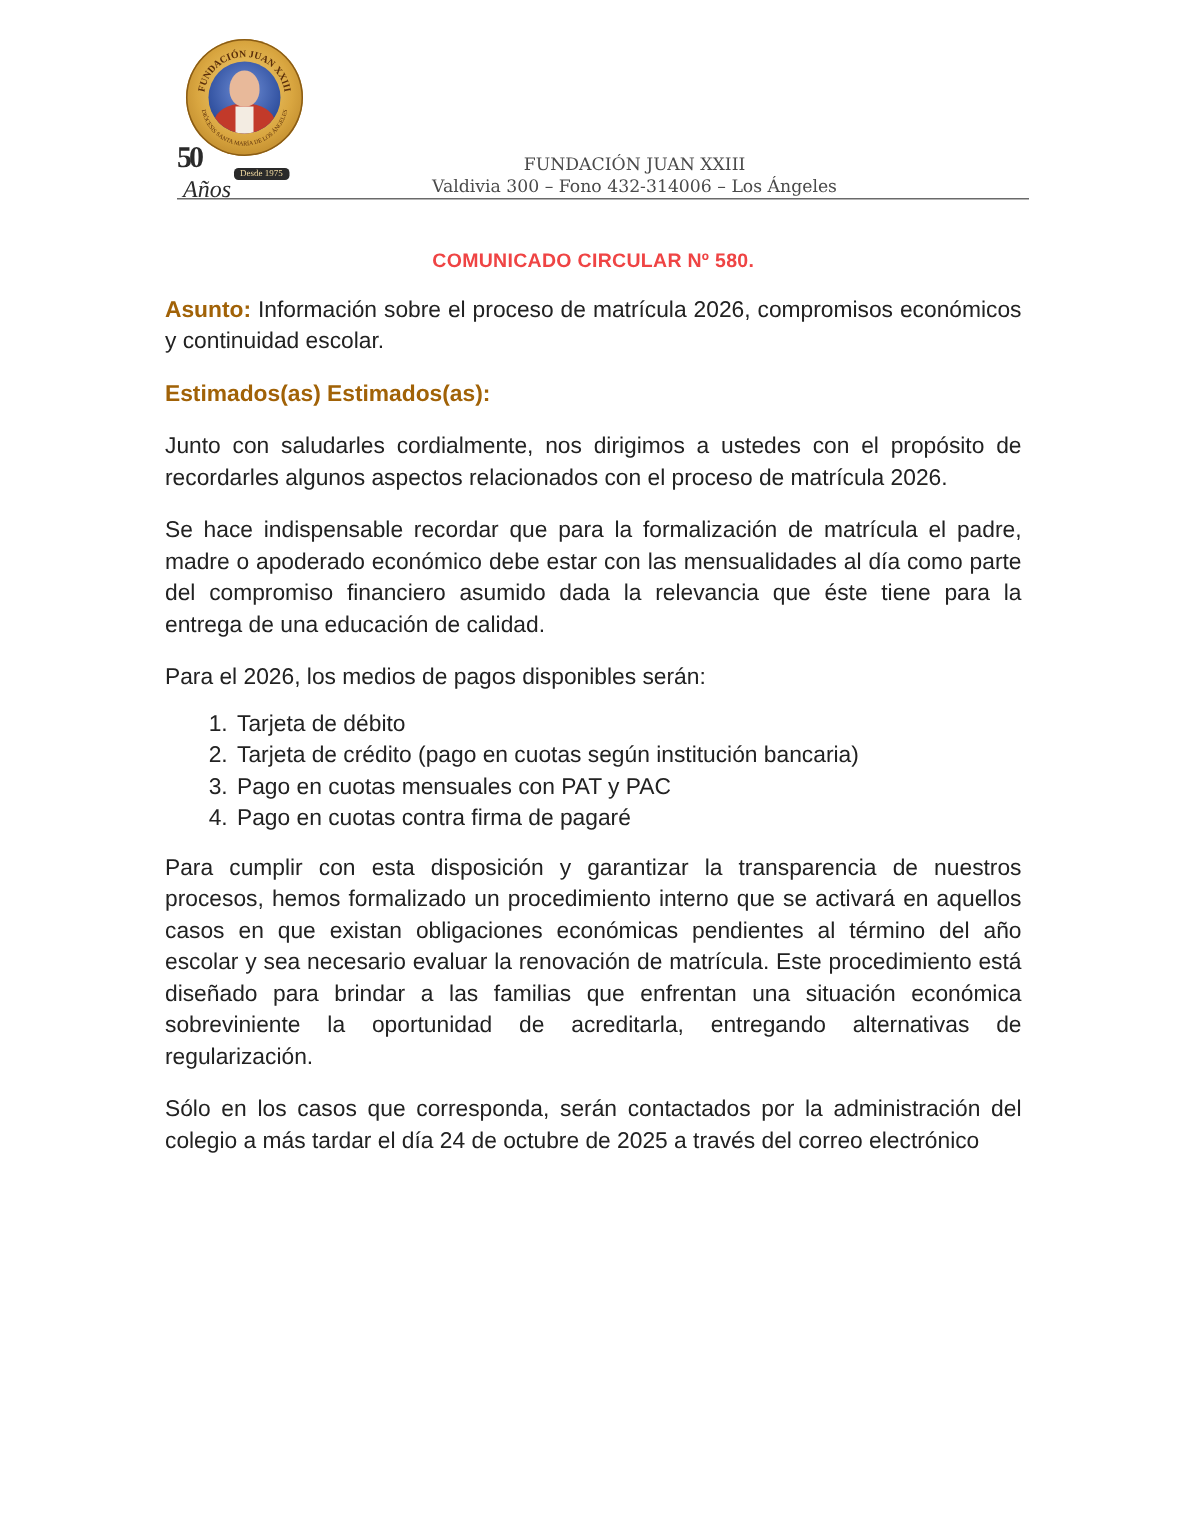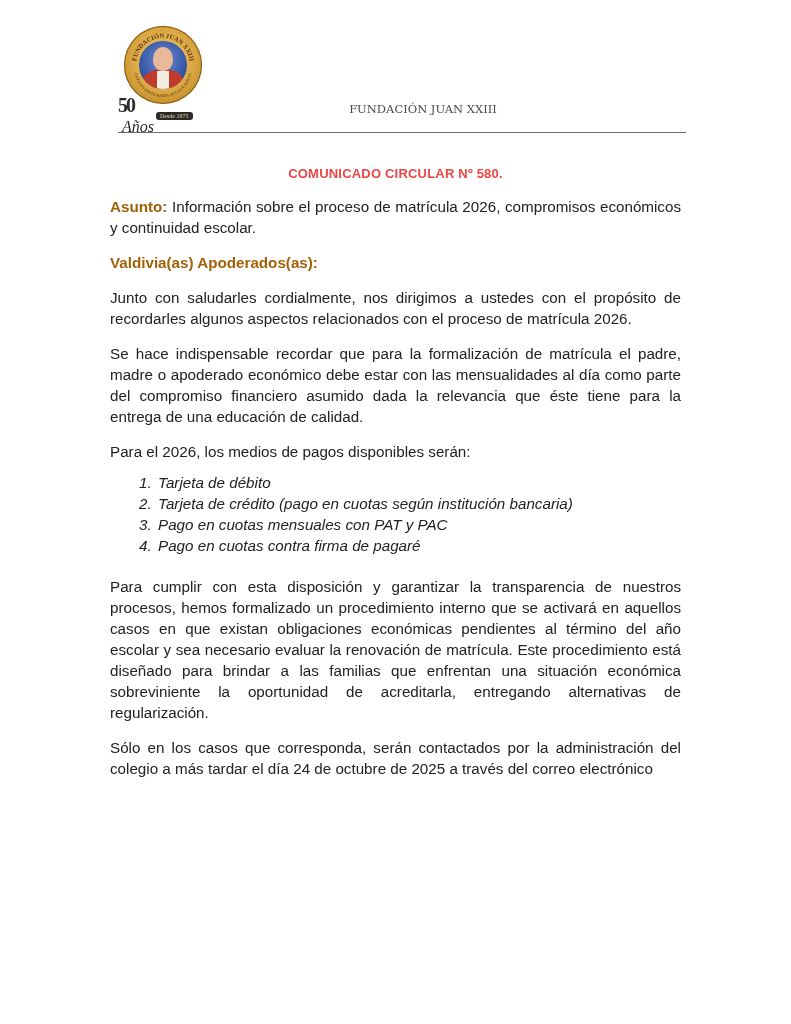--- a/index.html
+++ b/index.html
@@ -30,21 +30,21 @@
             font-family: "DejaVu Serif", "Liberation Serif", serif; font-size: 11.5px; color: #4a4a4a; line-height: 15px; }
   .header-rule { position: absolute; left: 118px; top: 132px; width: 568px; height: 0;
                  border-top: 1px solid #6a6a6a; }
 
   .title { position: absolute; left: 110px; top: 166px; width: 571px; text-align: center;
            font-weight: bold; font-size: 13px; letter-spacing: 0.2px; color: #ef4444; }
 
   .body { position: absolute; left: 110px; top: 196px; width: 571px; font-size: 15.2px; line-height: 21px; color: #222; }
   .body p { margin: 0 0 14px 0; text-align: justify; }
   .body .strong { font-weight: 700; color: #a16207; }
-  .body ol { margin: -4px 0 20px 0; padding-left: 46px; font-style: italic; }
+  .body ol { margin: -4px 0 12px 0; padding-left: 46px; }
   .body ol li { padding-left: 2px; }
   .salutation { font-weight: 500; }
 </style>
 </head>
 <body>
 
 <div class="logo">
   <div class="medal">
     <svg class="ring-text" viewBox="0 0 78 78">
       <defs>
@@ -64,30 +64,31 @@
       <div class="face"></div>
     </div>
   </div>
   <div class="fifty">50</div>
   <div class="desde">Desde 1975</div>
   <div class="anos">Años</div>
 </div>
 
 <div class="header">
   <div>FUNDACIÓN JUAN XXIII</div>
+  <div>Valdivia 300 – Fono 432-314006 – Los Ángeles</div>
 </div>
 <div class="header-rule"></div>
 
 <div class="title">COMUNICADO CIRCULAR Nº 580.</div>
 
 <div class="body">
   <p>
     <span class="strong">Asunto:</span><span> Información sobre el proceso de matrícula 2026, compromisos económicos y continuidad escolar.</span>
   </p>
-  <p class="strong salutation">Valdivia(as) Apoderados(as):</p>
+  <p class="strong salutation">Estimados(as) Estimados(as):</p>
   <p>Junto con saludarles cordialmente, nos dirigimos a ustedes con el propósito de recordarles algunos aspectos relacionados con el proceso de matrícula 2026.</p>
   <p>Se hace indispensable recordar que para la formalización de matrícula el padre, madre o apoderado económico debe estar con las mensualidades al día como parte del compromiso financiero asumido dada la relevancia que éste tiene para la entrega de una educación de calidad.</p>
   <p>Para el 2026, los medios de pagos disponibles serán:</p>
   <ol>
     <li>Tarjeta de débito</li>
     <li>Tarjeta de crédito (pago en cuotas según institución bancaria)</li>
     <li>Pago en cuotas mensuales con PAT y PAC</li>
     <li>Pago en cuotas contra firma de pagaré</li>
   </ol>
   <p>Para cumplir con esta disposición y garantizar la transparencia de nuestros procesos, hemos formalizado un procedimiento interno que se activará en aquellos casos en que existan obligaciones económicas pendientes al término del año escolar y sea necesario evaluar la renovación de matrícula. Este procedimiento está diseñado para brindar a las familias que enfrentan una situación económica sobreviniente la oportunidad de acreditarla, entregando alternativas de regularización.</p>

